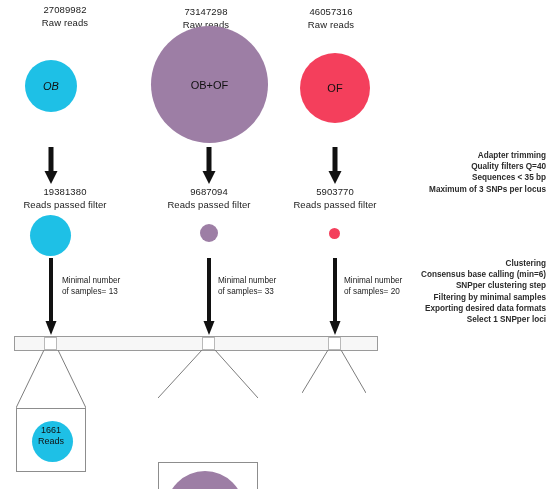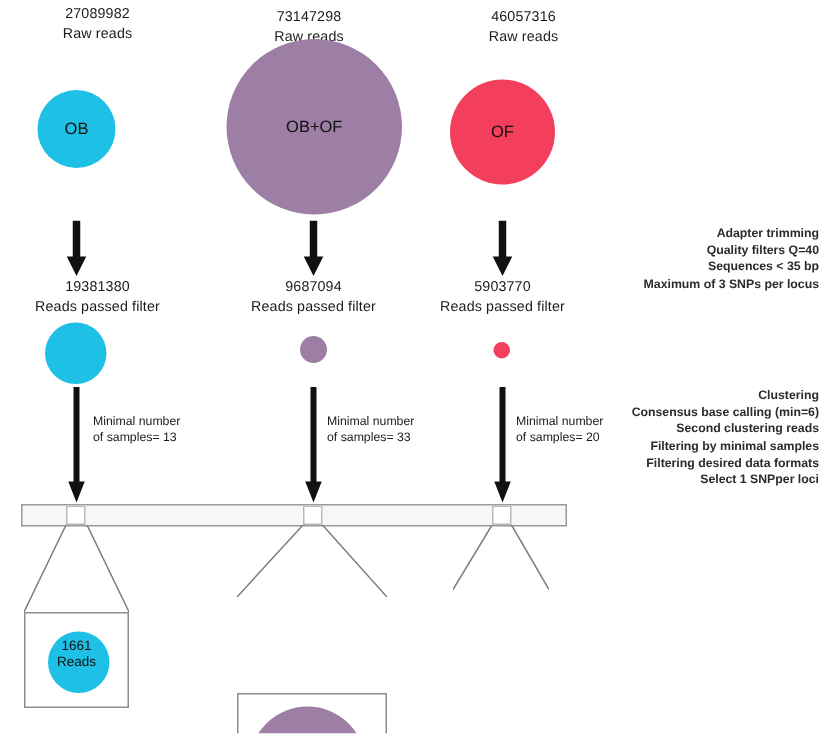--- a/index.html
+++ b/index.html
@@ -112,26 +112,26 @@
   <div class="abs stat" style="left:0px; top:4px; width:130px;">
     <span class="num">27089982</span>
     <span class="cap">Raw reads</span>
   </div>
 
   <div class="abs stat" style="left:141px; top:6px; width:130px;">
     <span class="num">73147298</span>
     <span class="cap">Raw reads</span>
   </div>
 
-  <div class="abs stat" style="left:284px; top:6px; width:130px;">
+  <div class="abs stat" style="left:266px; top:6px; width:130px;">
     <span class="num">46057316</span>
     <span class="cap">Raw reads</span>
   </div>
 
-  <div class="abs circle" style="left:25px; top:60px; width:52px; height:52px; background:#1ec0e6;">
+  <div class="abs circle" style="left:25px; top:60px; width:52px; height:52px; background:#1ec0e6;font-style:italic;">
     <span class="clabel">OB</span>
   </div>
 
   <div class="abs circle" style="left:151px; top:26px; width:117px; height:117px; background:#9d7ea5;">
     <span class="clabel">OB+OF</span>
   </div>
 
   <div class="abs circle" style="left:300px; top:53px; width:70px; height:70px; background:#f43f5c;">
     <span class="clabel">OF</span>
   </div>
@@ -213,23 +213,23 @@
   </div>
 
   <div class="abs minlabel" style="left:344px; top:275px;">
     <div>Minimal number</div>
     <div>of samples= 20</div>
   </div>
 
   <div class="abs note" style="left:398px; top:258px; width:148px;">
     <div>Clustering</div>
     <div>Consensus base calling (min=6)</div>
-    <div>Second clustering reads</div>
+    <div>SNPper clustering step</div>
     <div>Filtering by minimal samples</div>
-    <div>Filtering desired data formats</div>
+    <div>Exporting desired data formats</div>
     <div>Select 1 SNPper loci</div>
   </div>
 
   <div class="abs bar" style="left:14px; top:336px; width:364px; height:15px;"></div>
 
   <div class="abs slot" style="left:44px; top:337px; width:13px; height:13px;"></div>
   <div class="abs slot" style="left:202px; top:337px; width:13px; height:13px;"></div>
   <div class="abs slot" style="left:328px; top:337px; width:13px; height:13px;"></div>
 
   <div class="abs funnel" style="left:16px; top:350px;">

